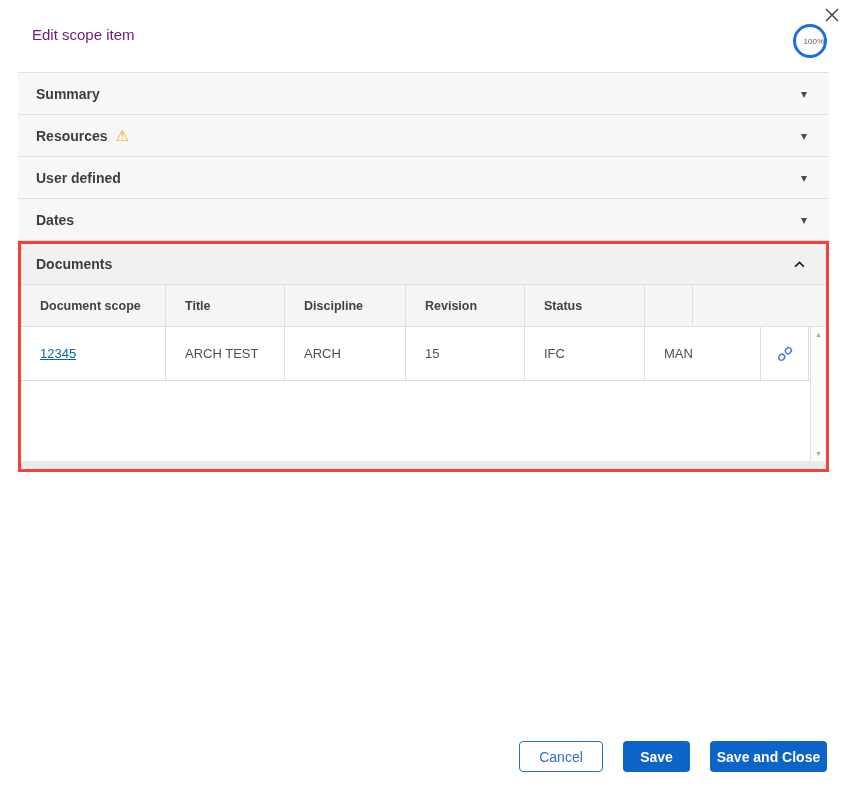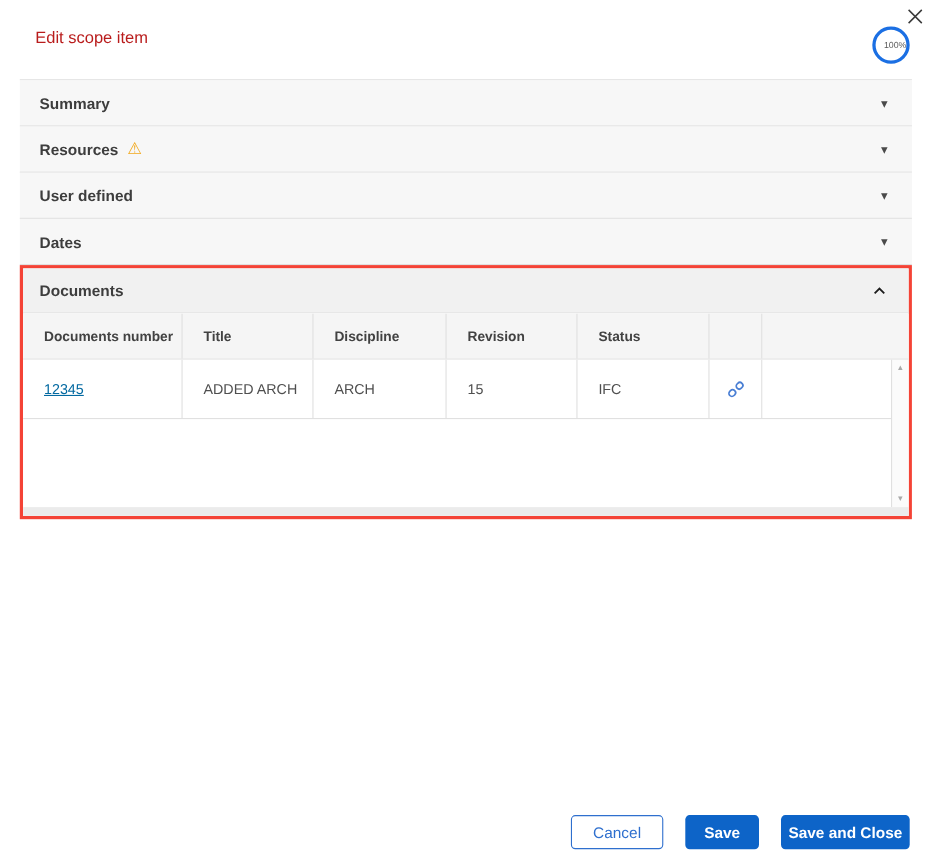--- a/index.html
+++ b/index.html
@@ -6,21 +6,21 @@
   html,body { background:#fff; }
   body {
     width:847px; height:787px;
     position:relative; overflow:hidden;
     font-family:"Liberation Sans", sans-serif;
     color:#3d3d3d;
   }
 
   
   .dialog-header { position:relative; height:72px; }
-  .dialog-title { position:absolute; left:32px; top:26px; font-size:15px; color:#b91c1c; }
+  .dialog-title { position:absolute; left:32px; top:26px; font-size:15px; color:#701a75; }
   .close-btn { position:absolute; right:4px; top:4px; width:22px; height:22px;
                display:flex; align-items:center; justify-content:center; cursor:pointer; }
   .zoom-badge { position:absolute; right:20px; top:24px; width:34px; height:34px;
                 border:3px solid #1b6fe3; border-radius:50%; background:#fff;
                 display:flex; align-items:center; justify-content:flex-end;
                 font-size:8px; color:#5a5a5a; letter-spacing:0; }
 
   
   .accordion { margin:0 18px; border-top:1px solid #e0e0e0; }
   .acc-header { height:42px; background:#f7f7f7; border-bottom:1px solid #e0e0e0;
@@ -111,37 +111,38 @@
     <span class="acc-label">Documents</span>
     <span class="chevron-up">
       <svg width="15" height="15" viewBox="0 0 24 24">
         <path d="M5 15.5 L12 8.5 L19 15.5" fill="none" stroke="#1c1c1c" stroke-width="2.6"></path>
       </svg>
     </span>
   </div>
 
   <div class="table-area">
     <div class="thead">
-      <div class="th c0">Documents number</div>
+      <div class="th c0">Document scope</div>
       <div class="th c1">Title</div>
       <div class="th c2">Discipline</div>
       <div class="th c3">Revision</div>
       <div class="th c4">Status</div>
       <div class="th c6"></div>
       <div class="th c7"></div>
     </div>
 
     <div class="trow">
       <div class="td c0">
         <span class="doc-link">12345</span>
       </div>
-      <div class="td c1">ADDED ARCH</div>
+      <div class="td c1">ARCH TEST</div>
       <div class="td c2">ARCH</div>
       <div class="td c3">15</div>
       <div class="td c4">IFC</div>
+      <div class="td c5">MAN</div>
       <div class="td c6 cell-action">
         <span class="unlink-btn">
           <svg width="18" height="18" viewBox="0 0 20 20">
             <g transform="rotate(-45 10 10)" fill="none" stroke="#4a7fd4" stroke-width="1.7">
               <rect x="1.3" y="7" width="7" height="6" rx="3"></rect>
               <rect x="11.7" y="7" width="7" height="6" rx="3"></rect>
             </g>
           </svg>
         </span>
       </div>

